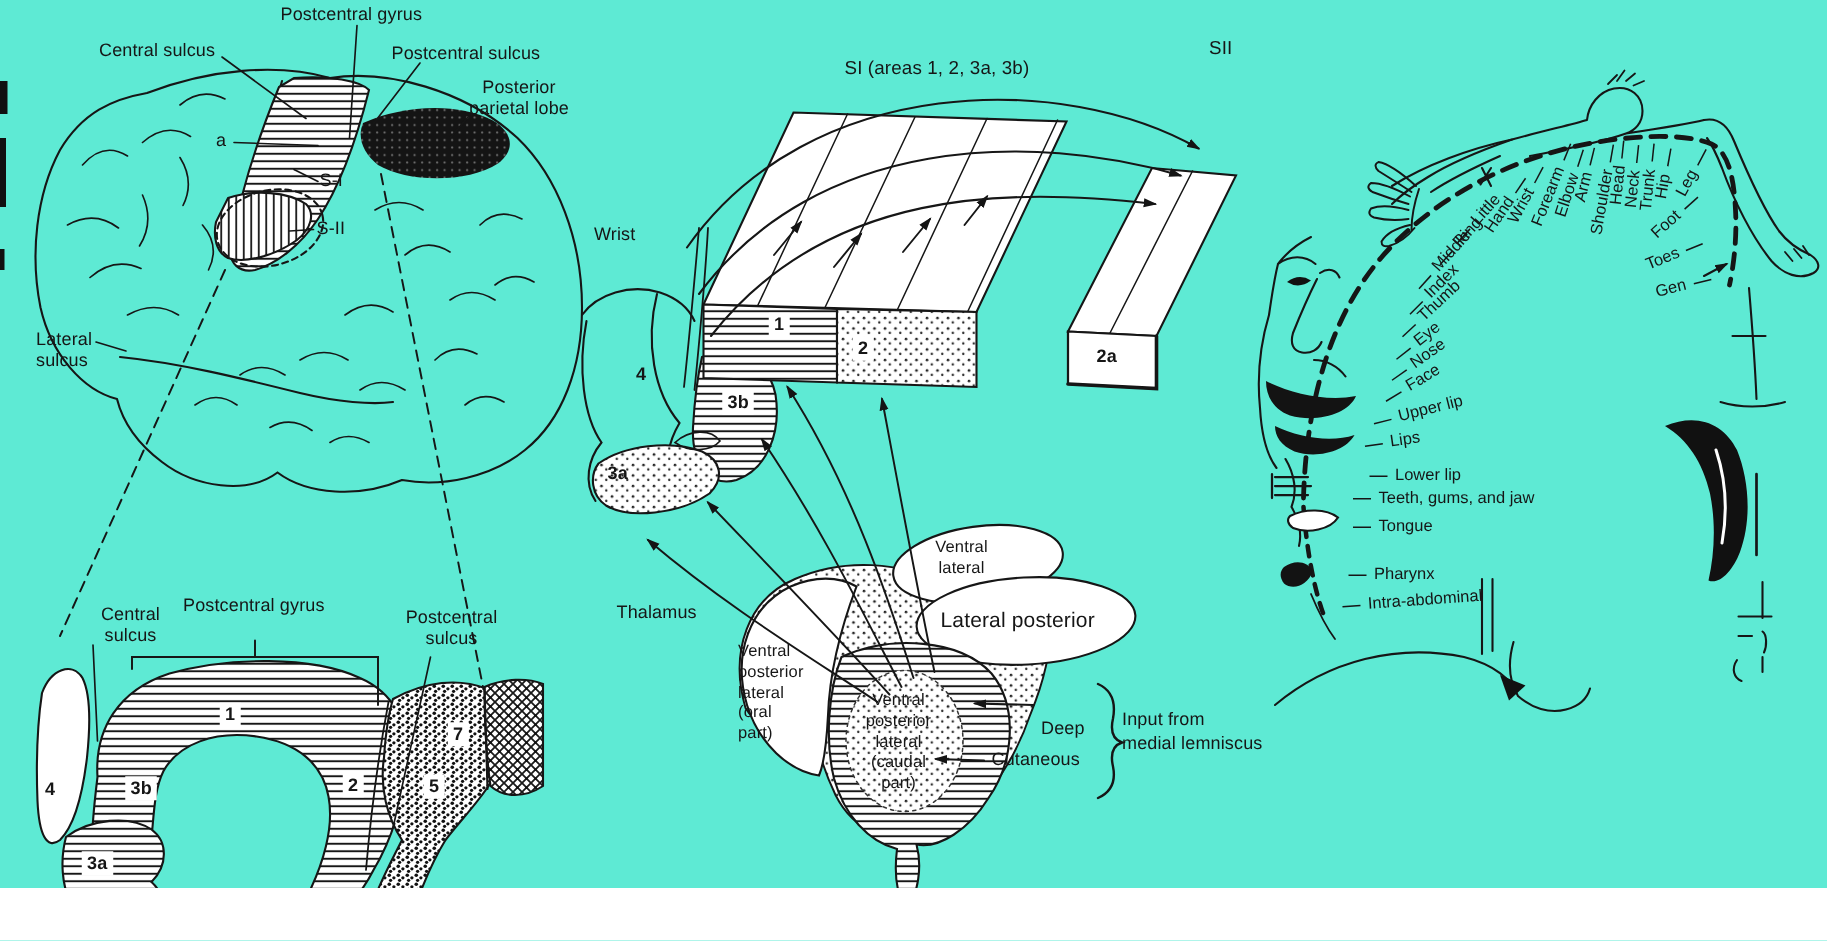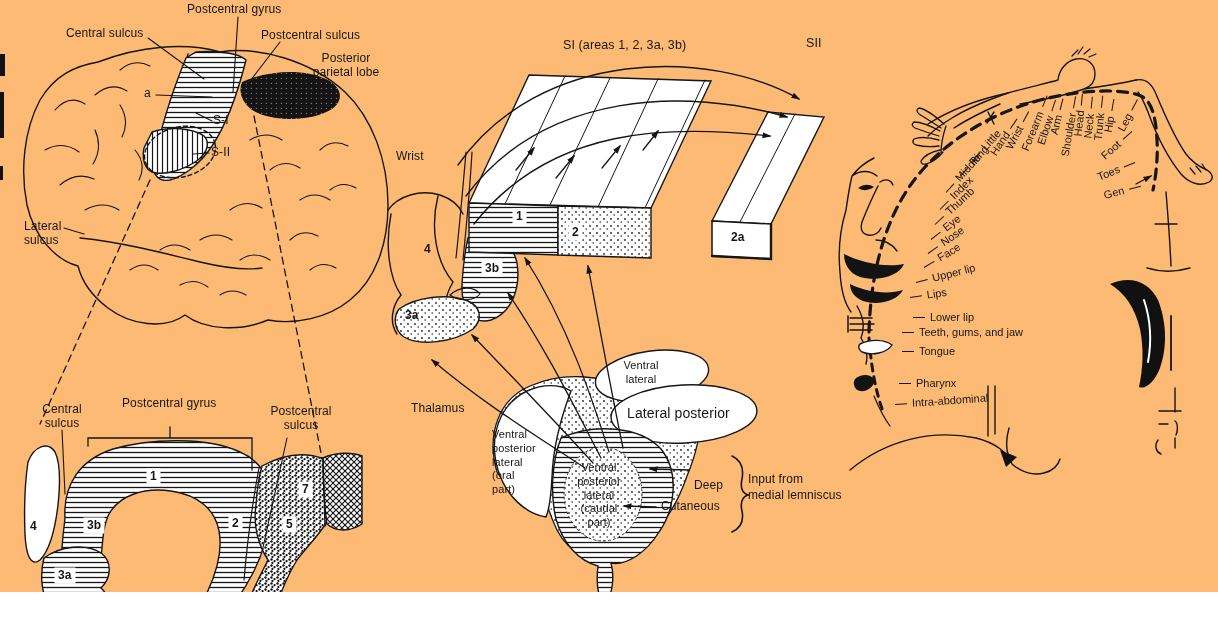--- a/index.html
+++ b/index.html
@@ -1,16 +1,16 @@
 <!DOCTYPE html>
 <html><head>
 <meta charset="utf-8">
 <style>
   html,body{margin:0;padding:0;background:#fff;}
-  .stage{position:relative;width:1218px;height:592px;background:#fdba74;overflow:hidden;
+  .stage{position:relative;width:1218px;height:592px;background:#5eead4;overflow:hidden;
          font-family:"Liberation Sans",sans-serif;}
   svg.art{position:absolute;left:0;top:0;}
   .lbl{position:absolute;color:#161616;font-size:12px;line-height:1.18;
        white-space:pre-line;letter-spacing:.1px;}
   .ctr{text-align:center;}
   .sm{font-size:11px;line-height:1.25;}
   .big{font-size:12.5px;text-align:center;}
   .num{font-weight:700;}
   .chip{background:#fff;padding:0 2px;font-weight:700;line-height:1.05;box-shadow:0 0 0 1.5px #fff;}
   .hl{position:absolute;color:#161616;font-size:11px;line-height:1;white-space:nowrap;
@@ -230,35 +230,35 @@
 <div class="lbl" style="left:66px;top:26px">Central sulcus</div>
 <div class="lbl" style="left:261px;top:28px">Postcentral sulcus</div>
 <div class="lbl ctr" style="left:302px;top:51px;width:88px">Posterior
 parietal lobe</div>
 <div class="lbl" style="left:144px;top:86px">a</div>
 <div class="lbl" style="left:213px;top:113px">S-I</div>
 <div class="lbl" style="left:211px;top:145px">S-II</div>
 <div class="lbl" style="left:24px;top:219px">Lateral
 sulcus</div>
 
-<div class="lbl ctr" style="left:36px;top:402px;width:52px">Central
+<div class="lbl ctr" style="left:61px;top:402px;width:52px">Central
 sulcus</div>
 <div class="lbl" style="left:122px;top:396px">Postcentral gyrus</div>
 <div class="lbl ctr" style="left:264px;top:404px;width:74px">Postcentral
 sulcus</div>
 <div class="lbl num" style="left:30px;top:519px">4</div>
 <div class="lbl chip" style="left:85px;top:519px">3b</div>
 <div class="lbl chip" style="left:56px;top:569px">3a</div>
 <div class="lbl chip" style="left:148px;top:470px">1</div>
 <div class="lbl chip" style="left:230px;top:517px">2</div>
 <div class="lbl chip" style="left:284px;top:518px">5</div>
 <div class="lbl chip" style="left:300px;top:483px">7</div>
 
 <div class="lbl big" style="left:563px;top:38px">SI (areas 1, 2, 3a, 3b)</div>
-<div class="lbl big" style="left:806px;top:36px">SII</div>
+<div class="lbl big" style="left:806px;top:25px">SII</div>
 <div class="lbl" style="left:396px;top:149px">Wrist</div>
 <div class="lbl num" style="left:424px;top:242px">4</div>
 <div class="lbl chip" style="left:483px;top:262px">3b</div>
 <div class="lbl num" style="left:405px;top:308px">3a</div>
 <div class="lbl chip" style="left:514px;top:210px">1</div>
 <div class="lbl chip" style="left:570px;top:226px">2</div>
 <div class="lbl num" style="left:731px;top:230px">2a</div>
 <div class="lbl" style="left:411px;top:401px">Thalamus</div>
 <div class="lbl sm ctr" style="left:618px;top:359px;width:46px">Ventral
 lateral</div>

